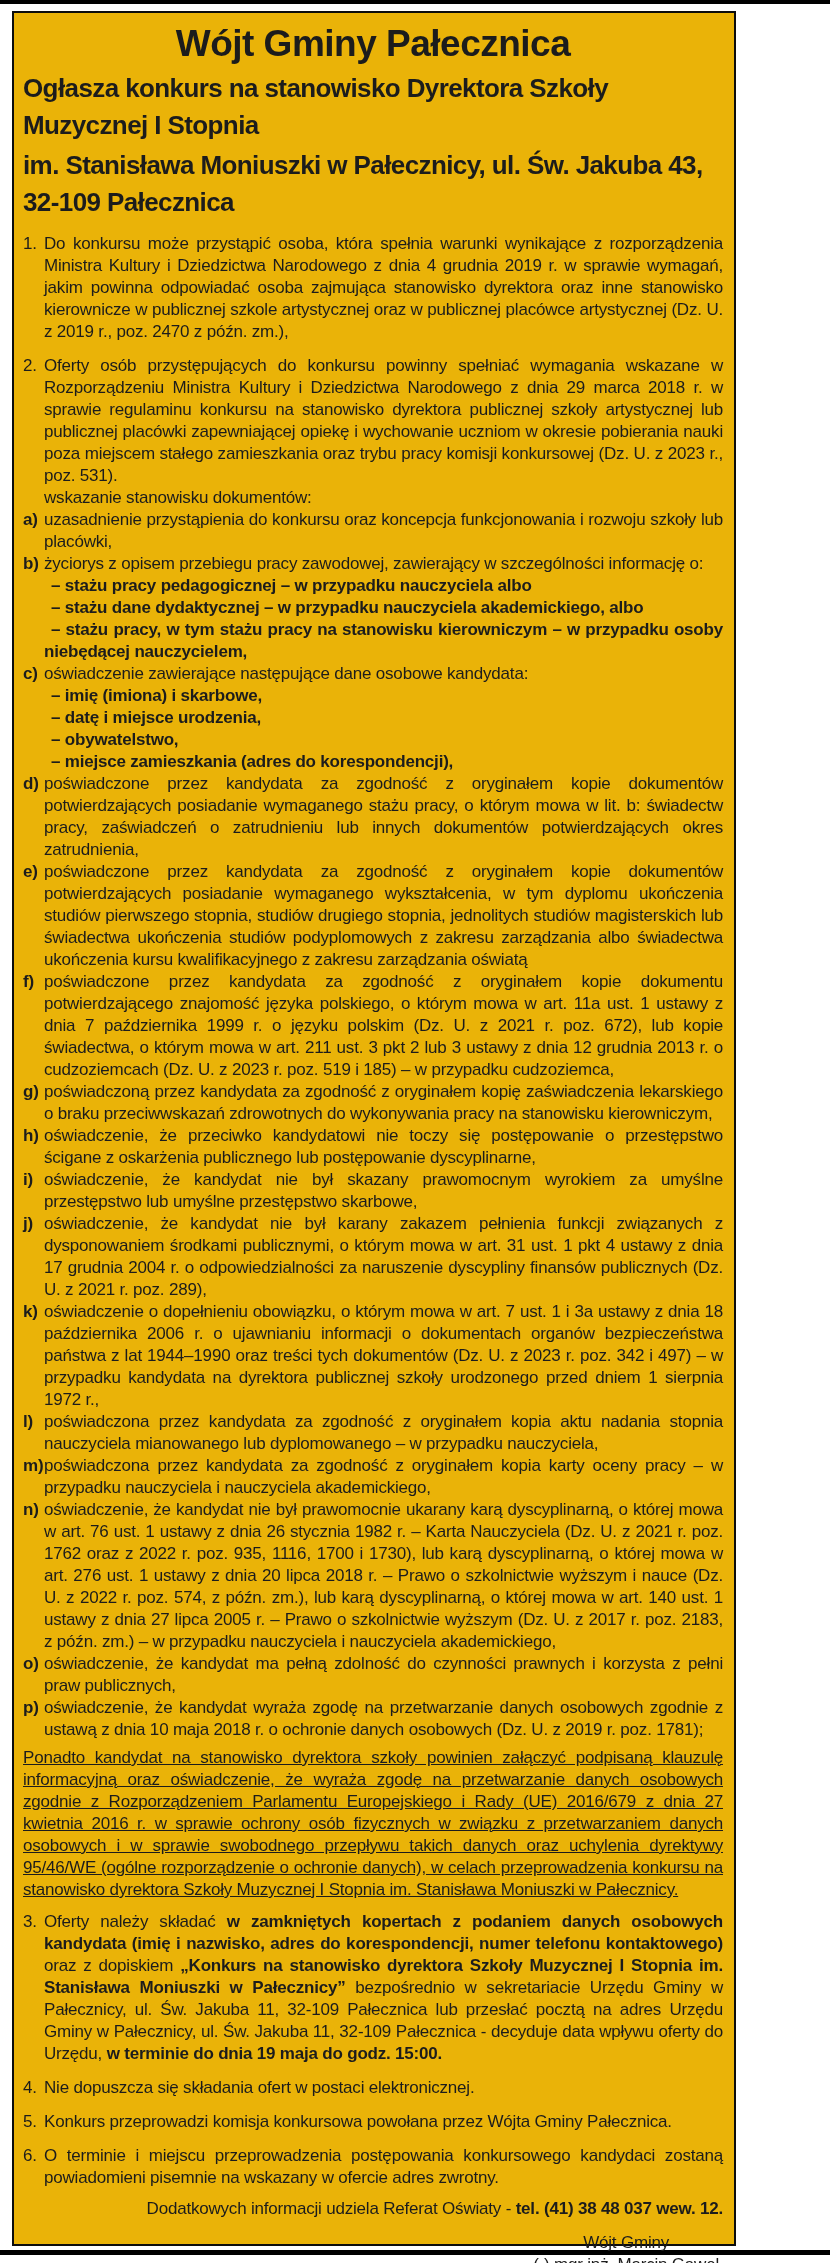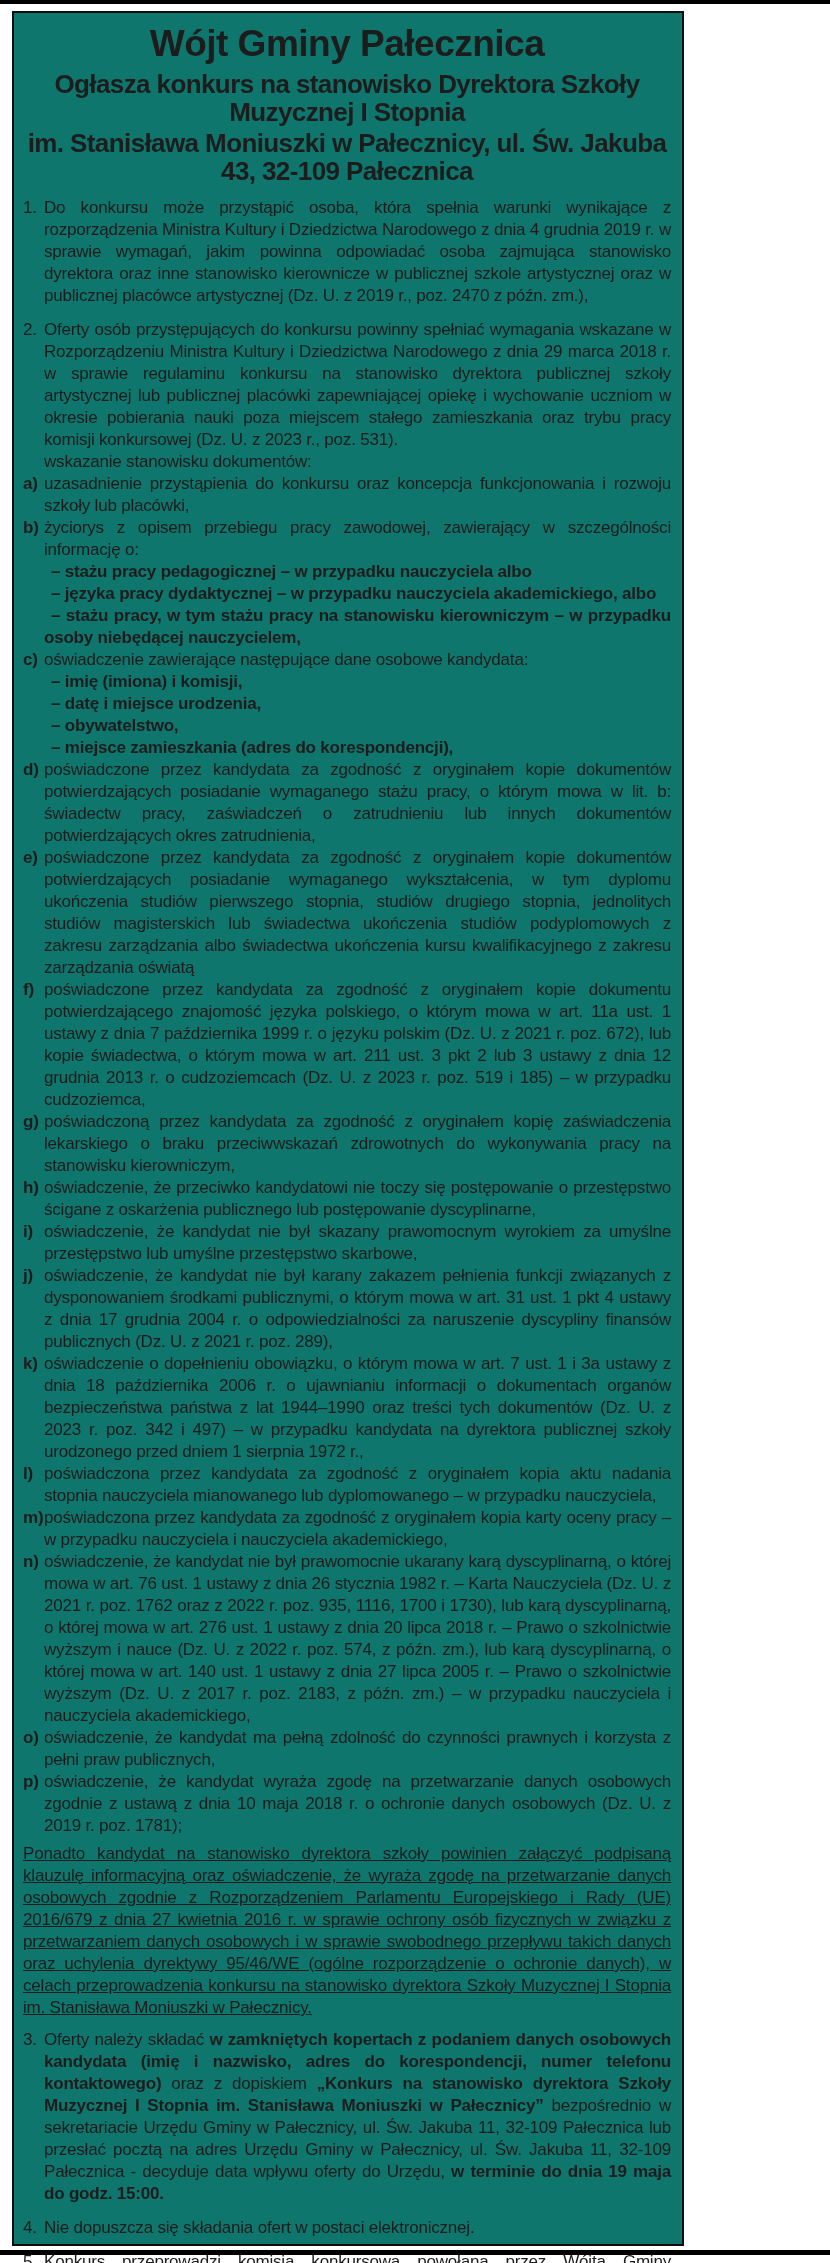--- a/index.html
+++ b/index.html
@@ -4,30 +4,30 @@
 <style>
   html,body{margin:0;padding:0;}
   body{
     width:830px;height:2263px;position:relative;background:#ffffff;
     font-family:"Liberation Sans",sans-serif;color:#1c1c1c;overflow:hidden;
   }
   .edge-bar{position:absolute;left:0;width:830px;background:#000;}
   .edge-bar.top{top:0;height:4px;}
   .edge-bar.bottom{top:2250px;height:5px;}
   .frame{
-    position:absolute;left:12px;top:11px;width:672px;height:2235px;
-    border:2px solid #0d0d0d;box-sizing:border-box;background:#0f766e;
+    position:absolute;left:12px;top:11px;width:724px;height:2235px;
+    border:2px solid #0d0d0d;box-sizing:border-box;background:#eab308;
   }
   .content{margin:8px 11px 0 9px;}
   .title{
     text-align:center;font-weight:bold;font-size:37px;line-height:46px;
     letter-spacing:-0.5px;margin-top:6px;
   }
   .subtitle{
-    text-align:center;font-weight:bold;font-size:26px;line-height:28px;
+    font-weight:bold;font-size:26px;line-height:37px;
     letter-spacing:-0.6px;margin-top:3px;
   }
   .bodytext{font-size:17px;line-height:22px;letter-spacing:-0.2px;}
   .hang{display:flex;}
   .hang .lbl{flex:0 0 21px;}
   .hang .txt{flex:1 1 auto;text-align:justify;}
   .lbl.bold{font-weight:bold;}
   .b{font-weight:bold;}
   .sub{text-indent:7px;text-align:justify;font-weight:bold;}
   .gap-lg{margin-top:12px;}
@@ -67,30 +67,30 @@
     <div class="hang">
       <div class="lbl bold">a)</div>
       <div class="txt">uzasadnienie przystąpienia do konkursu oraz koncepcja funkcjonowania i rozwoju szkoły lub placówki,</div>
     </div>
 
     <div class="hang">
       <div class="lbl bold">b)</div>
       <div class="txt">
         <div>życiorys z opisem przebiegu pracy zawodowej, zawierający w szczególności informację o:</div>
         <div class="sub">– stażu pracy pedagogicznej – w przypadku nauczyciela albo</div>
-        <div class="sub">– języka pracy dydaktycznej – w przypadku nauczyciela akademickiego, albo</div>
+        <div class="sub">– stażu dane dydaktycznej – w przypadku nauczyciela akademickiego, albo</div>
         <div class="sub">– stażu pracy, w tym stażu pracy na stanowisku kierowniczym – w przypadku osoby niebędącej nauczycielem,</div>
       </div>
     </div>
 
     <div class="hang">
       <div class="lbl bold">c)</div>
       <div class="txt">
         <div>oświadczenie zawierające następujące dane osobowe kandydata:</div>
-        <div class="sub">– imię (imiona) i komisji,</div>
+        <div class="sub">– imię (imiona) i skarbowe,</div>
         <div class="sub">– datę i miejsce urodzenia,</div>
         <div class="sub">– obywatelstwo,</div>
         <div class="sub">– miejsce zamieszkania (adres do korespondencji),</div>
       </div>
     </div>
 
     <div class="hang">
       <div class="lbl bold">d)</div>
       <div class="txt">poświadczone przez kandydata za zgodność z oryginałem kopie dokumentów potwierdzających posiadanie wymaganego stażu pracy, o którym mowa w lit. b: świadectw pracy, zaświadczeń o zatrudnieniu lub innych dokumentów potwierdzających okres zatrudnienia,</div>
     </div>

